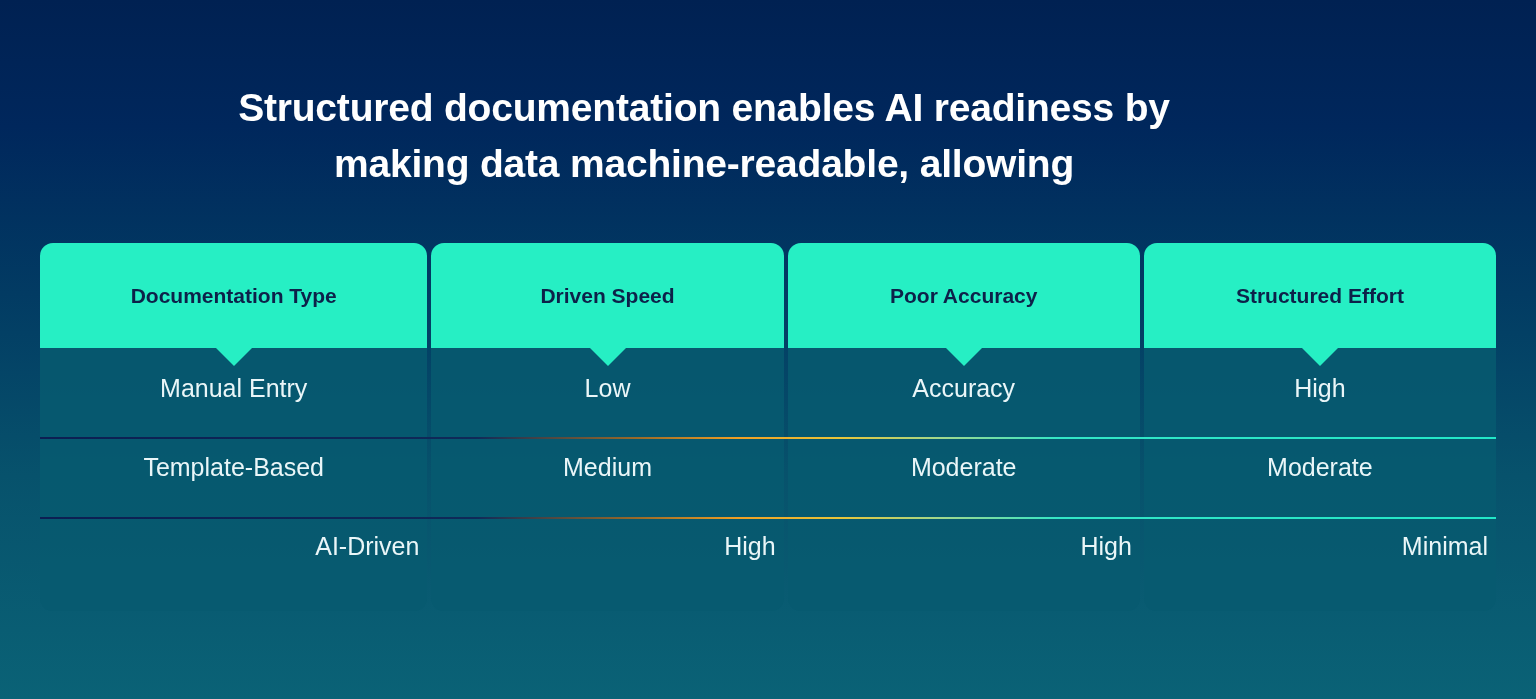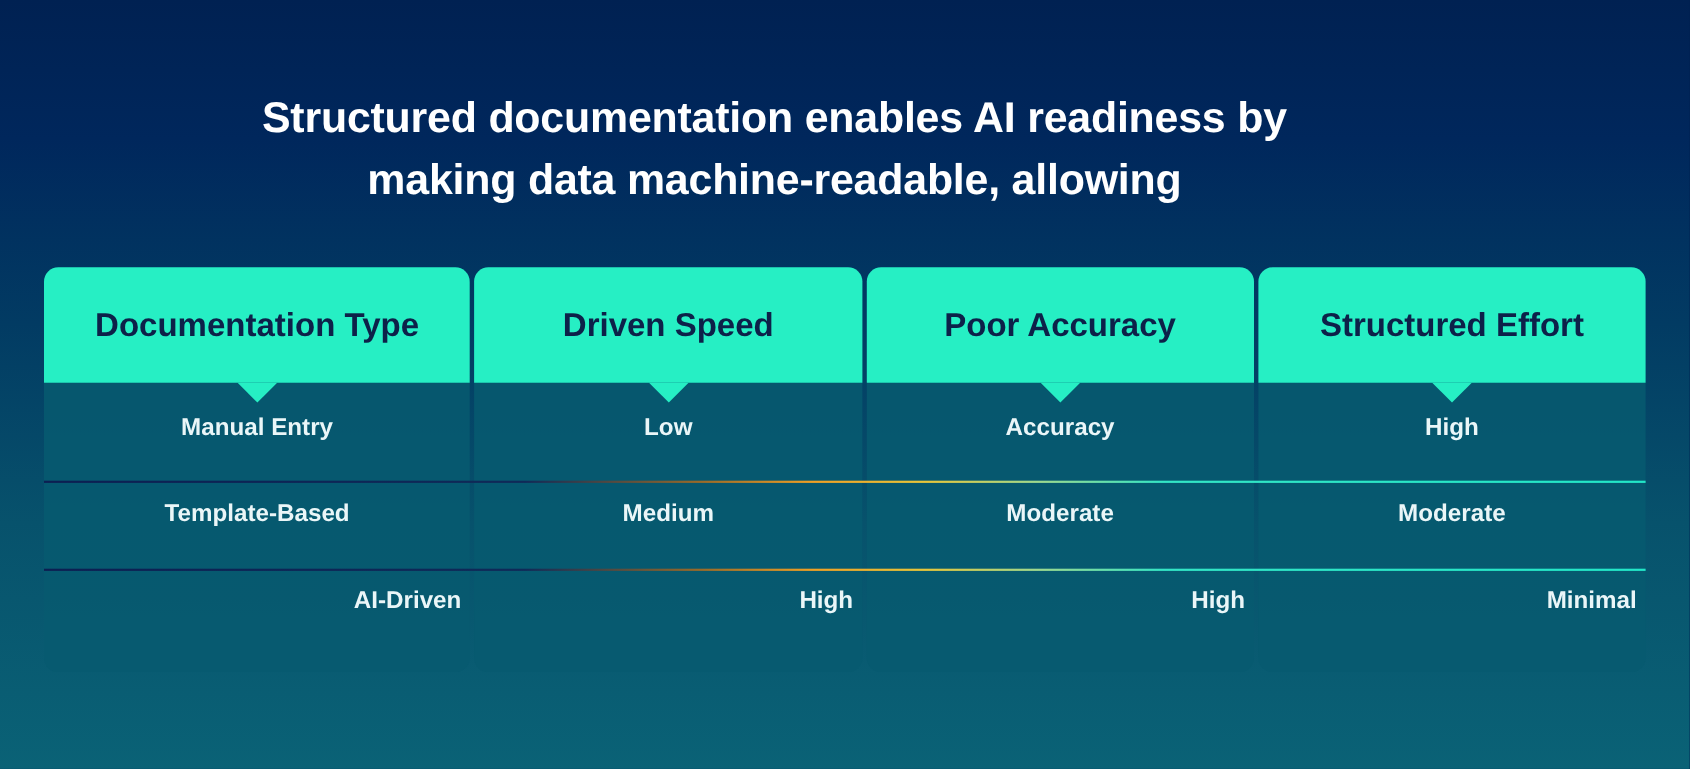--- a/index.html
+++ b/index.html
@@ -81,21 +81,21 @@
     align-items: center;
     justify-content: center;
     text-align: center;
     padding: 0 10px;
     box-sizing: border-box;
     z-index: 3;
   }
   .header-cell .header-label {
     color: #0d2149;
     font-weight: 700;
-    font-size: 30px;
+    font-size: 21px;
     line-height: 30px;
     font-stretch: condensed;
   }
   
   .header-cell::after {
     content: "";
     position: absolute;
     left: 50%;
     bottom: -18px;
     transform: translateX(-50%);
@@ -122,22 +122,22 @@
     display: flex;
     align-items: center;
     justify-content: center;
     position: relative;
     text-align: center;
     padding: 0 8px;
     box-sizing: border-box;
   }
   .body-cell .cell-label {
     color: #eaf6f8;
-    font-weight: 700;
-    font-size: 22px;
+    font-weight: 400;
+    font-size: 25px;
     line-height: 30px;
     font-stretch: condensed;
   }
   
   .body-cell.row-2 { padding-bottom: 26px; justify-content: flex-end; }
 
   
   .row-divider {
     position: absolute;
     left: 40px;

